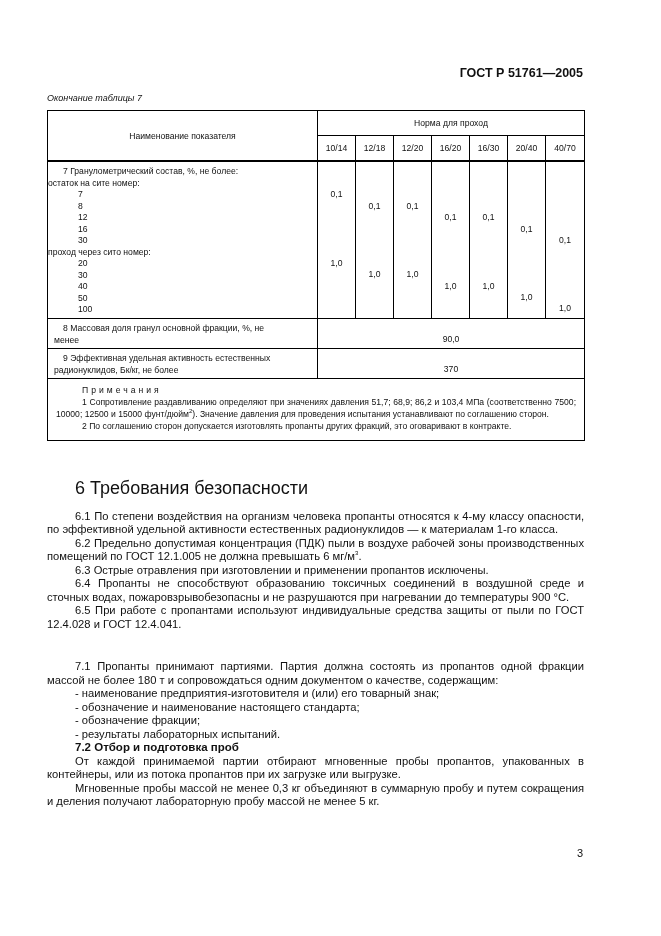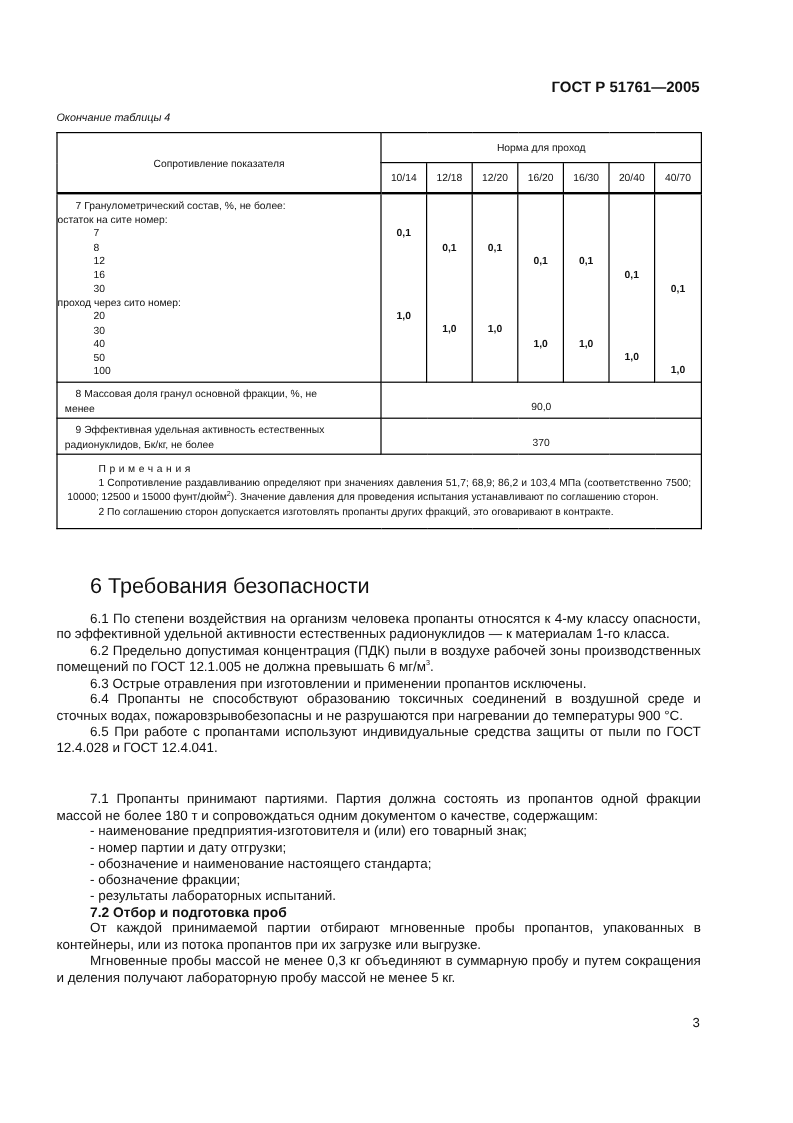--- a/index.html
+++ b/index.html
@@ -13,56 +13,56 @@
   table.t2 th { vertical-align: middle; text-align: center; }
   .hrow1 th { height: 24px; }
   .hrow2 th { height: 24px; }
   .hrow2 { border-bottom: 2px solid #000; }
   .hrow2 th { border-bottom: 2px solid #000; }
   .name-cell { padding: 4px 6px 2px 15px !important; line-height: 11.5px; margin-top: 10px; }
   .name-cell .l { display: block; }
   .name-cell .ind { padding-left: 15px; }
   .name-cell .sub { margin-left: -15px; padding-left: 15px; }
   .valcol { position: relative; height: 152px; }
-  .valcol span { position: absolute; left: 0; right: 0; text-align: center; font-weight: bold; }
+  .valcol span { position: absolute; left: 0; right: 0; text-align: center; }
   .row8 td, .row9 td { height: 24px; }
   .wide { padding: 3px 6px 2px 6px !important; line-height: 12px; margin-left: 48px; }
   .mid { text-align: center; vertical-align: bottom !important; padding-bottom: 4px !important; }
   .notes { padding: 5px 8px 8px 8px !important; line-height: 12px; font-size: 8.6px; text-align: justify; }
   .notes .ind { text-indent: 26px; display: block; }
   .spaced { letter-spacing: 3px; }
   sup { font-size: 6px; line-height: 0; }
   .sec { position: absolute; left: 47px; width: 537px; font-size: 11.2px; line-height: 13.5px; text-align: justify; }
   .sec p { margin: 0; }
   .sec .p { text-indent: 28px; }
   .h { font-weight: normal; font-size: 18px; padding-left: 28px; }
   .h2 { font-weight: bold; font-size: 11.5px; padding-left: 28px; margin: 3px 0 2px 0; }
   .li { padding-left: 28px; }
   .pagenum { position: absolute; top: 847px; left: 577px; font-size: 11px; }
 </style>
 </head>
 <body>
 
 <div class="hdr">ГОСТ Р 51761—2005</div>
-<div class="caption">Окончание таблицы 4</div>
+<div class="caption">Окончание таблицы 7</div>
 
 <table class="t2">
   <colgroup>
     <col style="width:270px">
       <col style="width:38px">
       <col style="width:38px">
       <col style="width:38px">
     <col style="width:38px">
       <col style="width:38px">
       <col style="width:38px">
       <col style="width:39px">
   </colgroup>
   <tbody>
       <tr class="hrow1">
-    <th rowspan="2" style="border-bottom:2px solid #000;">Сопротивление показателя</th>
+    <th rowspan="2" style="border-bottom:2px solid #000;">Наименование показателя</th>
     <th colspan="7">Норма для проход</th>
   </tr>
   <tr class="hrow2">
     <th>10/14</th>
     <th>12/18</th>
     <th>12/20</th>
     <th>16/20</th>
     <th>16/30</th>
     <th>20/40</th>
     <th>40/70</th>
@@ -143,21 +143,20 @@
   <p class="p"><span>6.2 Предельно допустимая концентрация (ПДК) пыли в воздухе рабочей зоны производственных помещений по ГОСТ 12.1.005 не должна превышать 6 мг/м</span><sup>3</sup><span>.</span></p>
   <p class="p">6.3 Острые отравления при изготовлении и применении пропантов исключены.</p>
   <p class="p">6.4 Пропанты не способствуют образованию токсичных соединений в воздушной среде и сточных водах, пожаровзрывобезопасны и не разрушаются при нагревании до температуры 900 °С.</p>
   <p class="p">6.5 При работе с пропантами используют индивидуальные средства защиты от пыли по ГОСТ 12.4.028 и ГОСТ 12.4.041.</p>
 </div>
 
 <div class="sec" style="top:646px">
   <div style="height:14px"></div>
   <p class="p">7.1 Пропанты принимают партиями. Партия должна состоять из пропантов одной фракции массой не более 180 т и сопровождаться одним документом о качестве, содержащим:</p>
   <p class="li">- наименование предприятия-изготовителя и (или) его товарный знак;</p>
-  <p class="li">- номер партии и дату отгрузки;</p>
   <p class="li">- обозначение и наименование настоящего стандарта;</p>
   <p class="li">- обозначение фракции;</p>
   <p class="li">- результаты лабораторных испытаний.</p>
   <p class="h2">7.2 Отбор и подготовка проб</p>
   <p class="p">От каждой принимаемой партии отбирают мгновенные пробы пропантов, упакованных в контейнеры, или из потока пропантов при их загрузке или выгрузке.</p>
   <p class="p">Мгновенные пробы массой не менее 0,3 кг объединяют в суммарную пробу и путем сокращения и деления получают лабораторную пробу массой не менее 5 кг.</p>
 </div>
 
 <div class="pagenum">3</div>
 

